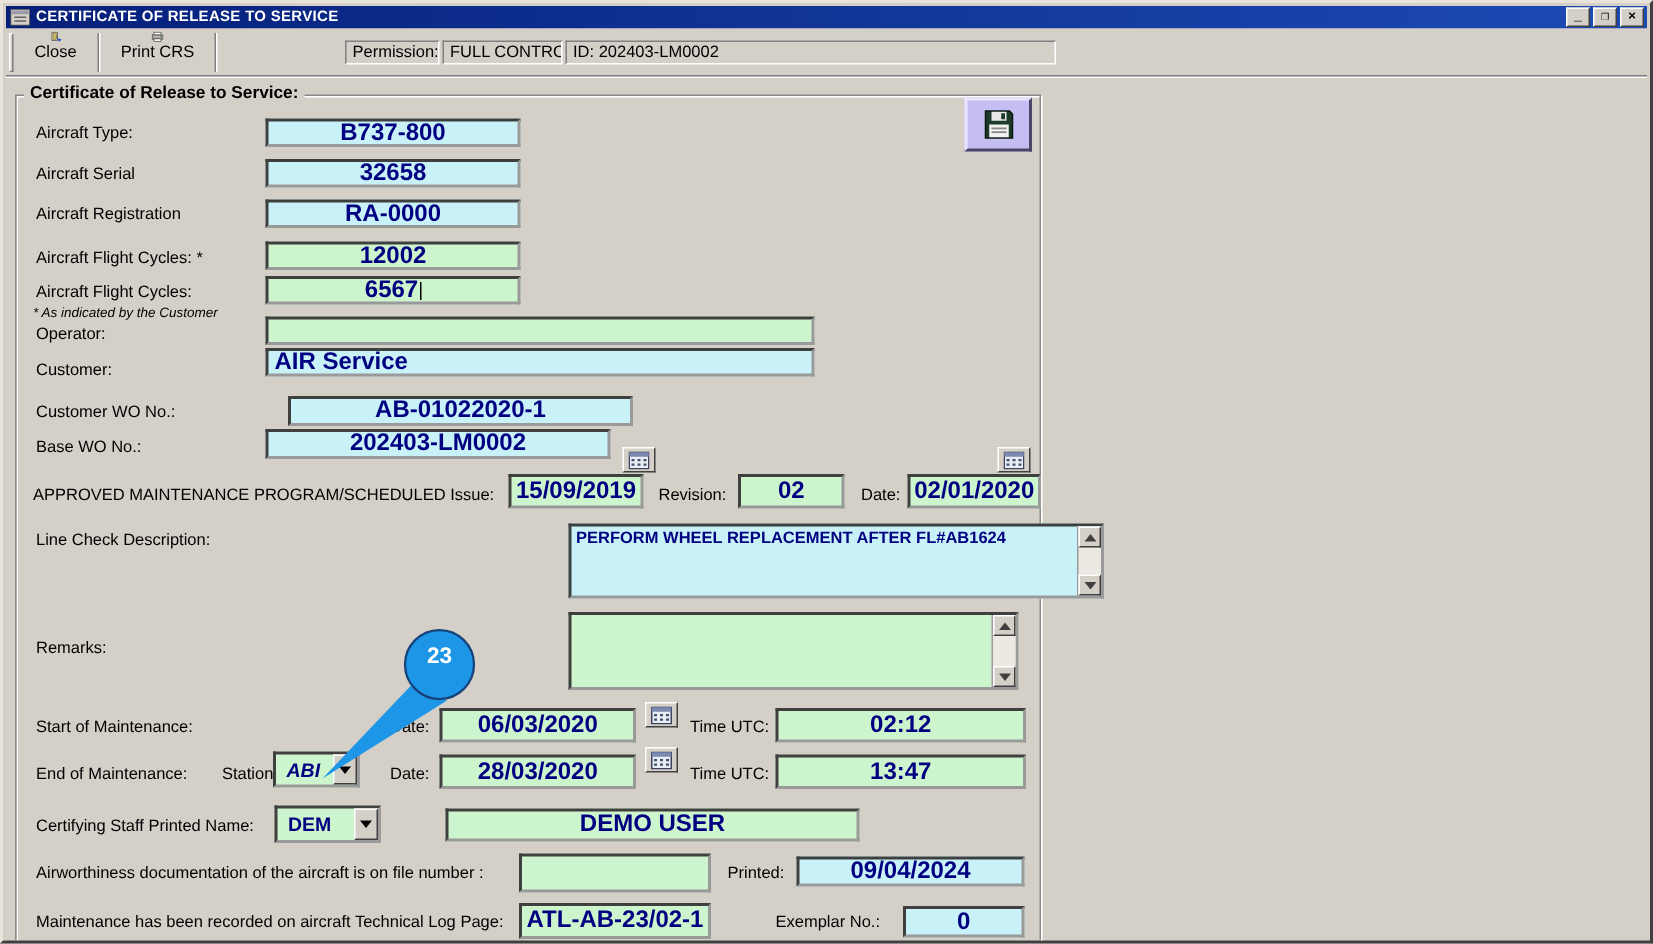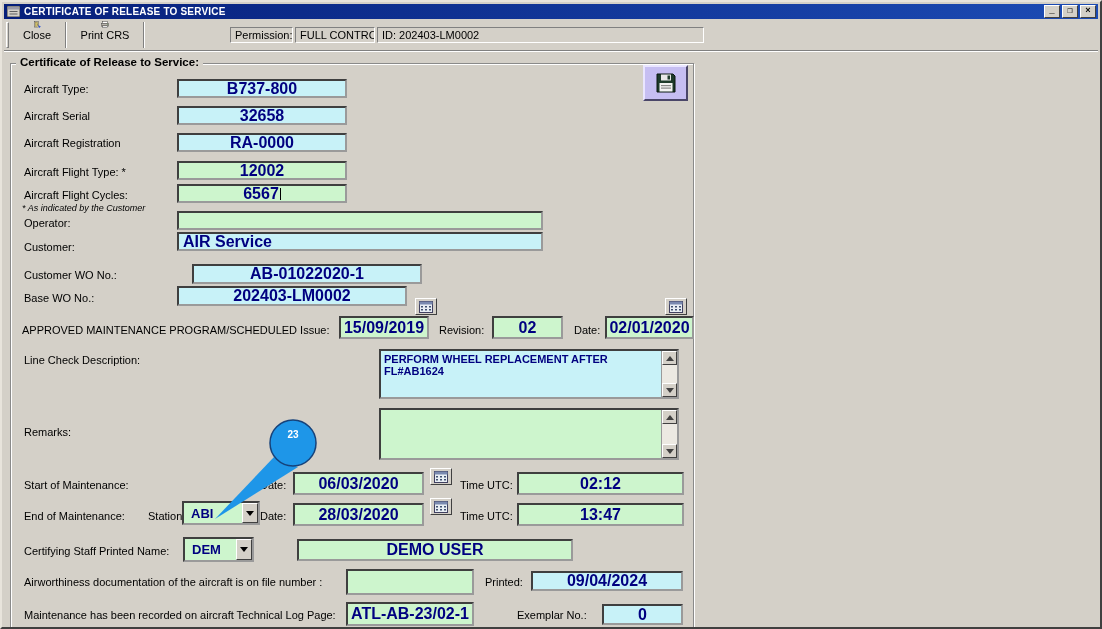--- a/index.html
+++ b/index.html
@@ -88,21 +88,21 @@
   }
   .savebtn{
     position:absolute;left:641px;top:63px;width:45px;height:36px;background:#c6bef2;
     border:2px solid;border-color:#e9e5ff #4a4668 #4a4668 #e9e5ff;
     display:flex;align-items:center;justify-content:center;cursor:default;
   }
   
   .balloon{position:absolute;left:195px;top:413px;width:135px;height:115px;pointer-events:none;z-index:5;}
   .balloon-num{
     position:absolute;left:75px;top:14px;width:42px;text-align:center;
-    color:#fff;font-size:10px;font-weight:bold;font-family:"Liberation Sans",sans-serif;
+    color:#fff;font-size:15px;font-weight:bold;font-family:"Liberation Sans",sans-serif;
   }
 </style>
 </head>
 <body>
 
 <div class="win">
 
   <div class="titlebar">
     <svg class="app-ico" viewBox="0 0 13 11">
       <rect x="0" y="0" width="13" height="11" fill="#d4d0c8" stroke="#404040" stroke-width="1"></rect>
@@ -161,21 +161,21 @@
 
   <div class="lbl" style="left:22px;top:81px;">Aircraft Type:</div>
   <div class="fld cyan" style="left:175px;top:77px;width:170px;height:19px;">B737-800</div>
 
   <div class="lbl" style="left:22px;top:108px;">Aircraft Serial</div>
   <div class="fld cyan" style="left:175px;top:104px;width:170px;height:19px;">32658</div>
 
   <div class="lbl" style="left:22px;top:135px;">Aircraft Registration</div>
   <div class="fld cyan" style="left:175px;top:131px;width:170px;height:19px;">RA-0000</div>
 
-  <div class="lbl" style="left:22px;top:164px;">Aircraft Flight Type: *</div>
+  <div class="lbl" style="left:22px;top:164px;">Aircraft Flight Cycles: *</div>
   <div class="fld green" style="left:175px;top:159px;width:170px;height:19px;">12002</div>
 
   <div class="lbl" style="left:22px;top:187px;">Aircraft Flight Cycles:</div>
   <div class="fld green" style="left:175px;top:182px;width:170px;height:19px;">
     <span>6567</span>
       <span class="caret"></span>
   </div>
 
   <div class="note" style="left:20px;top:201px;">* As indicated by the Customer</div>
 
@@ -221,21 +221,21 @@
   </button>
 
   <div class="lbl" style="left:20px;top:322px;">APPROVED MAINTENANCE PROGRAM/SCHEDULED Issue:</div>
   <div class="fld green" style="left:337px;top:314px;width:90px;height:23px;">15/09/2019</div>
   <div class="lbl" style="left:437px;top:322px;">Revision:</div>
   <div class="fld green" style="left:490px;top:314px;width:71px;height:23px;">02</div>
   <div class="lbl" style="left:572px;top:322px;">Date:</div>
   <div class="fld green" style="left:603px;top:314px;width:89px;height:23px;">02/01/2020</div>
 
   <div class="lbl" style="left:22px;top:352px;">Line Check Description:</div>
-  <div class="tarea cyan" style="left:377px;top:347px;width:300px;height:50px;">
+  <div class="tarea cyan" style="left:377px;top:347px;width:357px;height:50px;">
     <div class="txt">PERFORM WHEEL REPLACEMENT AFTER FL#AB1624</div>
     <div class="vscroll">
       <button class="sbtn">
           <span class="tri-up"></span>
         </button>
       <button class="sbtn">
           <span class="tri-dn"></span>
         </button>
     </div>
   </div>
@@ -268,21 +268,21 @@
           <rect x="6" y="8" width="2" height="1.5"></rect>
           <rect x="10" y="8" width="2" height="1.5"></rect>
         </g>
     </svg>
   </button>
   <div class="lbl" style="left:458px;top:477px;">Time UTC:</div>
   <div class="fld green" style="left:515px;top:470px;width:167px;height:23px;">02:12</div>
 
   <div class="lbl" style="left:22px;top:508px;">End of Maintenance:</div>
   <div class="lbl" style="left:146px;top:508px;">Station:</div>
-  <div class="combo" style="left:180px;top:499px;width:78px;height:24px;">
+  <div class="combo" style="left:180px;top:499px;width:58px;height:24px;font-style:italic;">
     <span class="cval">ABI</span>
     <span class="cbtn">
         <span class="tri-sm"></span>
       </span>
   </div>
   <div class="lbl" style="left:258px;top:508px;">Date:</div>
   <div class="fld green" style="left:291px;top:501px;width:131px;height:23px;">28/03/2020</div>
   <button class="calbtn" style="left:428px;top:496px;">
     <svg width="14" height="12" viewBox="0 0 14 12">
       <rect x="0.5" y="0.5" width="13" height="11" fill="#e8eef4" stroke="#404060" stroke-width="1"></rect>

